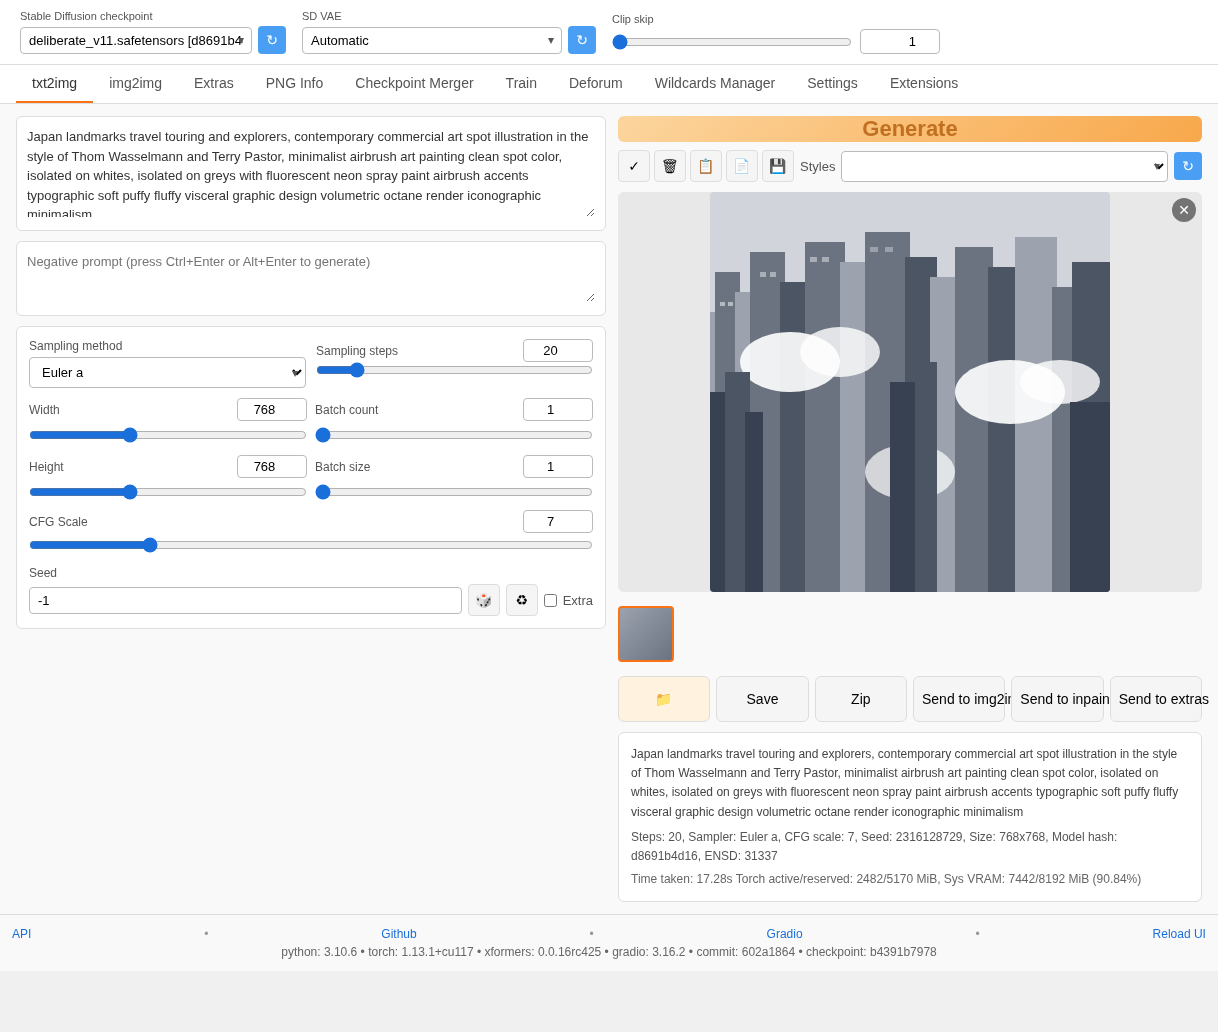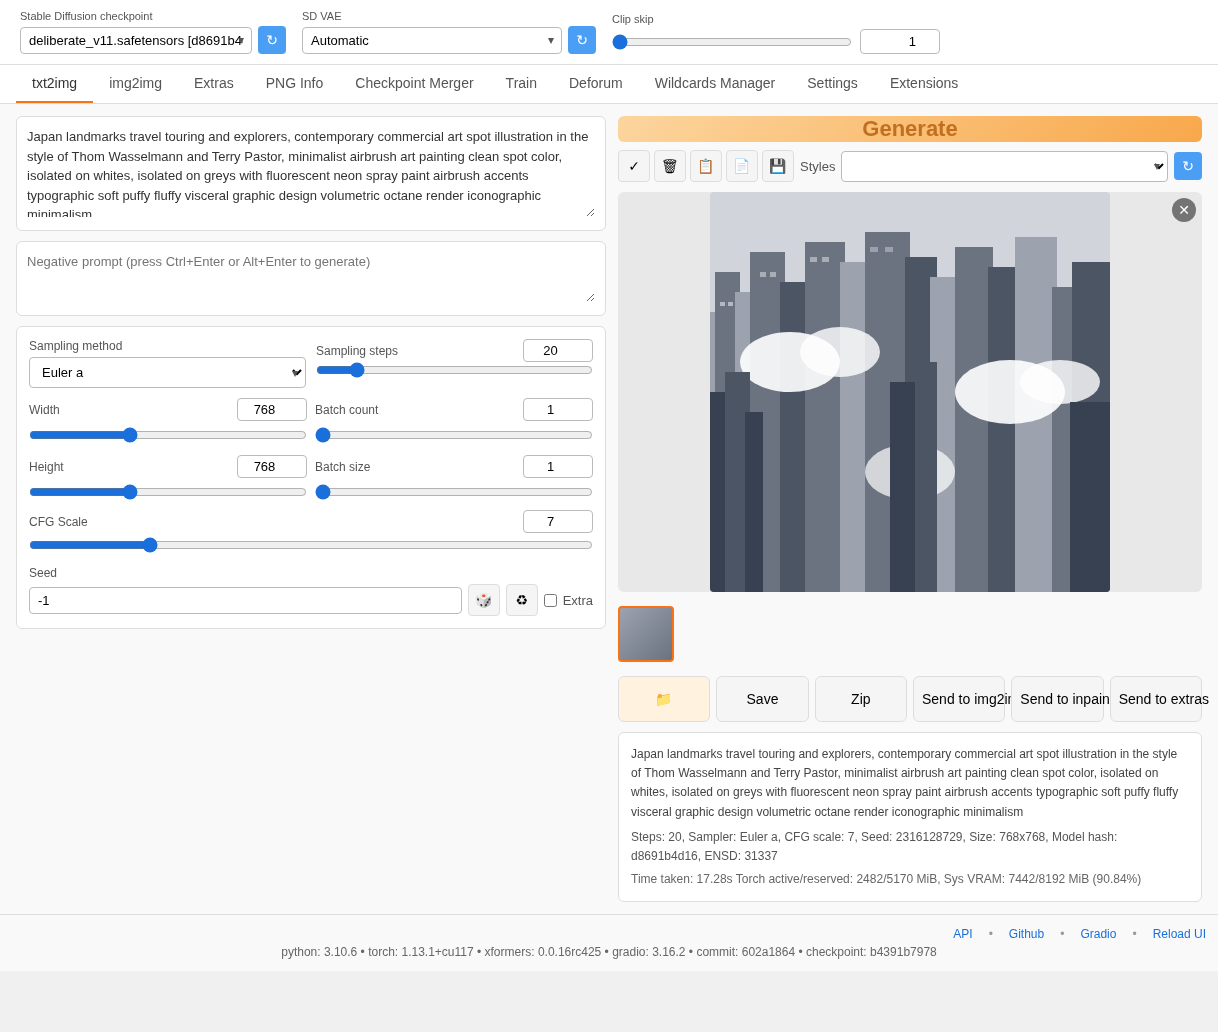--- a/index.html
+++ b/index.html
@@ -90,21 +90,21 @@
     .folder-btn { background: #fff3e0; }
 
     
     .info-box { background: #fff; border: 1px solid #ddd; border-radius: 6px; padding: 12px; font-size: 12px; color: #444; line-height: 1.6; }
     .info-stats { font-size: 12px; color: #555; margin-top: 6px; }
     .info-time { font-size: 12px; color: #666; margin-top: 4px; }
 
     
     .footer { text-align: center; padding: 12px; font-size: 12px; color: #666; border-top: 1px solid #ddd; background: #f9f9f9; }
     .footer a { color: #1a6fdb; text-decoration: none; }
-    .footer-links { display: flex; justify-content: flex-end; gap: 16px; margin-bottom: 4px; }
+    .footer-links { display: flex; justify-content: space-between; gap: 16px; margin-bottom: 4px; }
     .footer-dot { color: #999; }
   </style>
 </head>
 <body>
 
 <div class="main-container">
 
   <div class="top-bar">
     <div class="top-bar-group">
       <label>Stable Diffusion checkpoint</label>

